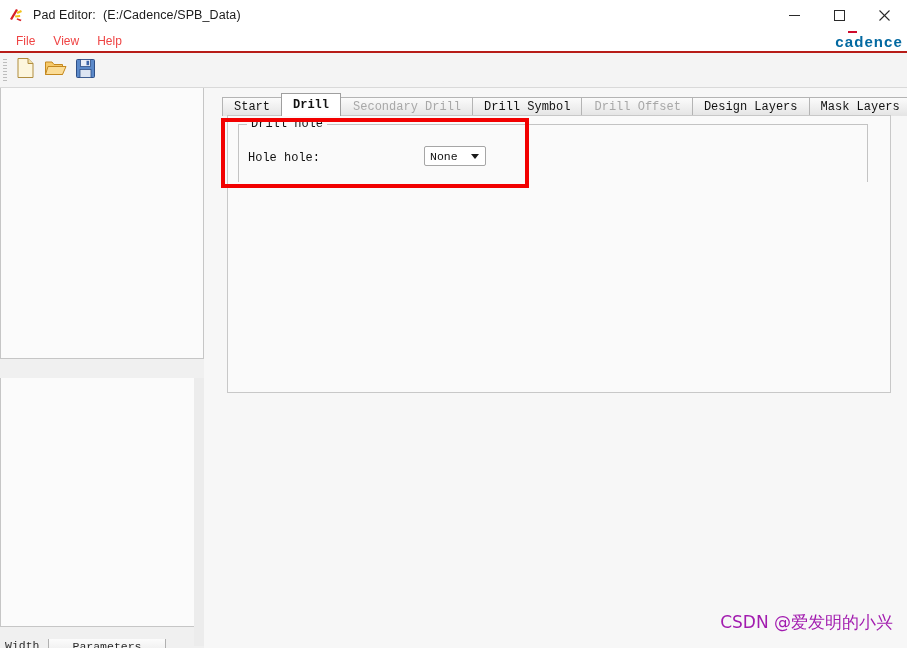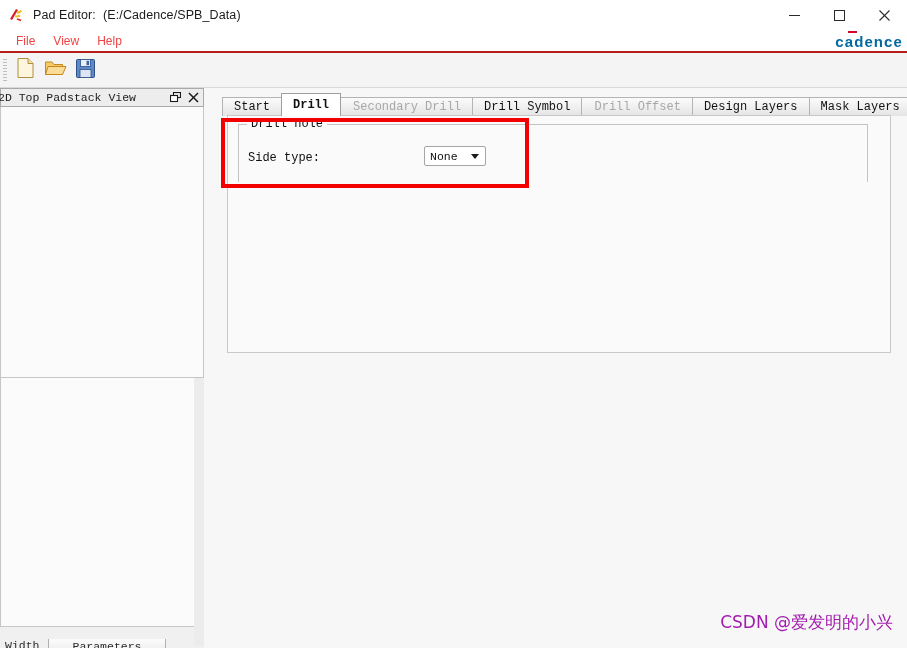--- a/index.html
+++ b/index.html
@@ -214,21 +214,21 @@
     position: relative;
   }
   .tab.disabled {
     color: #a8a8a8;
     padding-left: 12px;
   }
 
   .tabpage {
     position: absolute;
     left: 15px; top: 27px;
-    width: 664px; height: 238px;
+    width: 664px; height: 278px;
     background: #fafafa;
     border: 1px solid #c8c8c8;
     box-sizing: border-box;
   }
 
   
   .groupbox {
     position: absolute;
     left: 10px; top: 8px;
     width: 630px; height: 58px;
@@ -419,37 +419,20 @@
           <rect x="11.5" y="2.8" width="2.6" height="4.4" fill="#3c64a8"></rect>
           <rect x="5" y="11.5" width="11" height="8" fill="#dde5f2" stroke="#2e4f86" stroke-width="0.8"></rect>
         </svg>
       </span>
     </div>
   </div>
 
   <div class="dock">
 
     <div class="dock-panel" style="top:0px;height:290px;">
-      <div class="dock-title">
-        <span class="dock-title-text">2D Top Padstack View</span>
-        <span class="dock-title-btns">
-          <span>
-            <svg width="11" height="11" viewBox="0 0 11 11">
-              <rect x="3.5" y="0.5" width="7" height="5" fill="none" stroke="#1a1a1a" stroke-width="1.1"></rect>
-              <rect x="0.5" y="3.5" width="7" height="6" fill="#ffffff" stroke="#1a1a1a" stroke-width="1.1"></rect>
-            </svg>
-          </span>
-          <span>
-            <svg width="11" height="11" viewBox="0 0 11 11">
-              <line x1="1" y1="1" x2="10" y2="10" stroke="#1a1a1a" stroke-width="1.5"></line>
-              <line x1="10" y1="1" x2="1" y2="10" stroke="#1a1a1a" stroke-width="1.5"></line>
-            </svg>
-          </span>
-        </span>
-      </div>
       <div class="dock-body" style="height:271px;"></div>
     </div>
 
     <div class="dock-panel" style="top:290px;height:268px;">
       <div class="dock-body" style="height:249px;">
         <span class="dock-scroll-right"></span>
       </div>
     </div>
 
     <div class="bottom-sliver">
@@ -483,21 +466,21 @@
         <span>Mask Layers</span>
       </div>
 
     </div>
 
     <div class="tabpage">
 
       <div class="groupbox">
         <span class="groupbox-title">Drill hole</span>
 
-        <span class="field-label">Side type:</span>
+        <span class="field-label">Hole hole:</span>
 
         <div class="combobox">
           <span class="combobox-value">None</span>
           <span class="combobox-arrow"></span>
         </div>
       </div>
 
     </div>
 
   </div>

